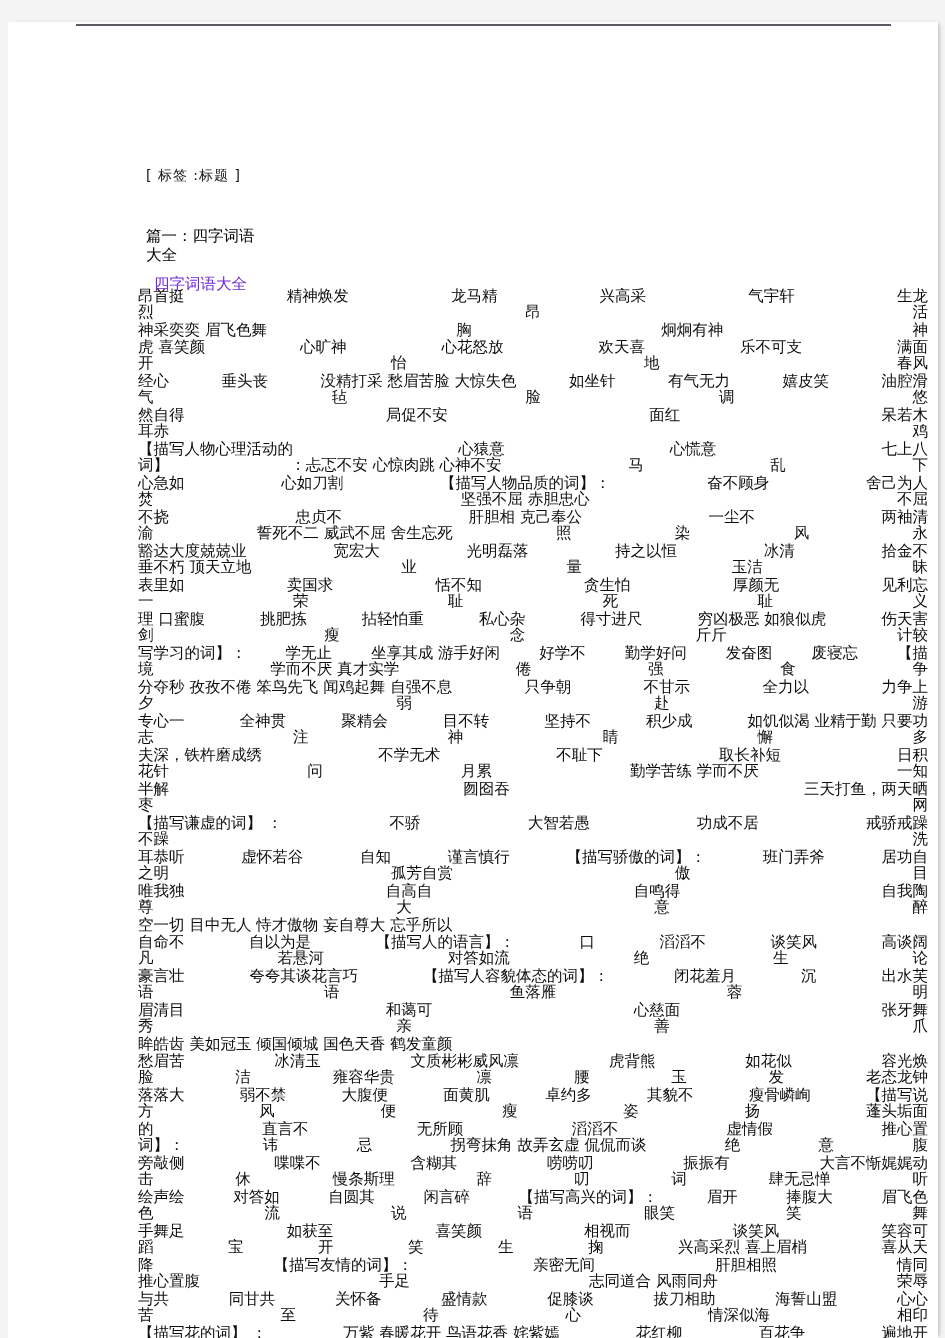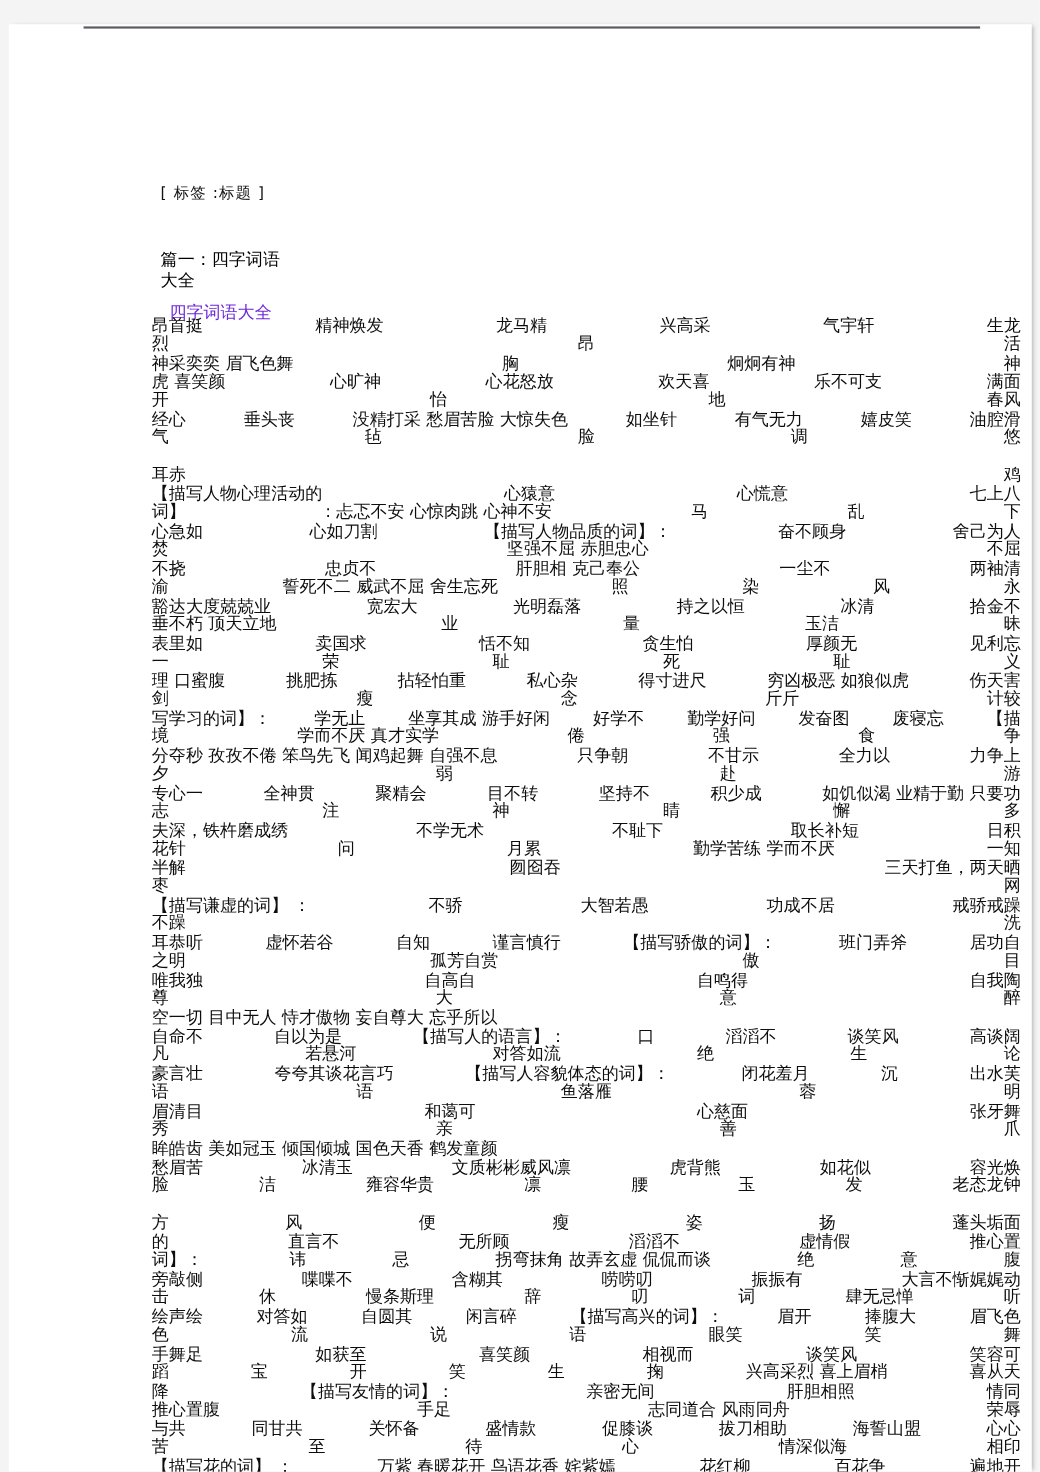--- a/index.html
+++ b/index.html
@@ -134,20 +134,21 @@
         </div>
         <div class="row">
           <div class="ln main j"><span class="cell">虎 喜笑颜</span><span class="cell">心旷神</span><span class="cell">心花怒放</span><span class="cell">欢天喜</span><span class="cell">乐不可支</span><span class="cell">满面</span></div>
           <div class="ln tail j"><span class="cell">开</span><span class="cell">怡</span><span class="cell">地</span><span class="cell">春风</span></div>
         </div>
         <div class="row">
           <div class="ln main j"><span class="cell">经心</span><span class="cell">垂头丧</span><span class="cell">没精打采 愁眉苦脸 大惊失色</span><span class="cell">如坐针</span><span class="cell">有气无力</span><span class="cell">嬉皮笑</span><span class="cell">油腔滑</span></div>
           <div class="ln tail j"><span class="cell">气</span><span class="cell">毡</span><span class="cell">脸</span><span class="cell">调</span><span class="cell">悠</span></div>
         </div>
         <div class="row">
+          <div class="ln main j"><span class="cell">然自得</span><span class="cell">局促不安</span><span class="cell">面红</span><span class="cell">呆若木</span></div>
           <div class="ln tail j"><span class="cell">耳赤</span><span class="cell">鸡</span></div>
         </div>
         <div class="row">
           <div class="ln main j"><span class="cell">【描写人物心理活动的</span><span class="cell">心猿意</span><span class="cell">心慌意</span><span class="cell">七上八</span></div>
           <div class="ln tail j"><span class="cell">词】</span><span class="cell">: 忐忑不安 心惊肉跳 心神不安</span><span class="cell">马</span><span class="cell">乱</span><span class="cell">下</span></div>
         </div>
         <div class="row">
           <div class="ln main j"><span class="cell">心急如</span><span class="cell">心如刀割</span><span class="cell">【描写人物品质的词】：</span><span class="cell">奋不顾身</span><span class="cell">舍己为人</span></div>
           <div class="ln tail j"><span class="cell">焚</span><span class="cell">坚强不屈 赤胆忠心</span><span class="cell">不屈</span></div>
         </div>
@@ -215,20 +216,21 @@
           <div class="ln tail j"><span class="cell">秀</span><span class="cell">亲</span><span class="cell">善</span><span class="cell">爪</span></div>
         </div>
         <div class="row" style="height: 17px;">
           <div class="ln main l"><span class="cell">眸皓齿 美如冠玉 倾国倾城 国色天香 鹤发童颜</span></div>
         </div>
         <div class="row">
           <div class="ln main j"><span class="cell">愁眉苦</span><span class="cell">冰清玉</span><span class="cell">文质彬彬威风凛</span><span class="cell">虎背熊</span><span class="cell">如花似</span><span class="cell">容光焕</span></div>
           <div class="ln tail j"><span class="cell">脸</span><span class="cell">洁</span><span class="cell">雍容华贵</span><span class="cell">凛</span><span class="cell">腰</span><span class="cell">玉</span><span class="cell">发</span><span class="cell">老态龙钟</span></div>
         </div>
         <div class="row">
+          <div class="ln main j"><span class="cell">落落大</span><span class="cell">弱不禁</span><span class="cell">大腹便</span><span class="cell">面黄肌</span><span class="cell">卓约多</span><span class="cell">其貌不</span><span class="cell">瘦骨嶙峋</span><span class="cell">【描写说</span></div>
           <div class="ln tail j"><span class="cell">方</span><span class="cell">风</span><span class="cell">便</span><span class="cell">瘦</span><span class="cell">姿</span><span class="cell">扬</span><span class="cell">蓬头垢面</span></div>
         </div>
         <div class="row">
           <div class="ln main j"><span class="cell">的</span><span class="cell">直言不</span><span class="cell">无所顾</span><span class="cell">滔滔不</span><span class="cell">虚情假</span><span class="cell">推心置</span></div>
           <div class="ln tail j"><span class="cell">词】：</span><span class="cell">讳</span><span class="cell">忌</span><span class="cell">拐弯抹角 故弄玄虚 侃侃而谈</span><span class="cell">绝</span><span class="cell">意</span><span class="cell">腹</span></div>
         </div>
         <div class="row">
           <div class="ln main j"><span class="cell">旁敲侧</span><span class="cell">喋喋不</span><span class="cell">含糊其</span><span class="cell">唠唠叨</span><span class="cell">振振有</span><span class="cell">大言不惭娓娓动</span></div>
           <div class="ln tail j"><span class="cell">击</span><span class="cell">休</span><span class="cell">慢条斯理</span><span class="cell">辞</span><span class="cell">叨</span><span class="cell">词</span><span class="cell">肆无忌惮</span><span class="cell">听</span></div>
         </div>

